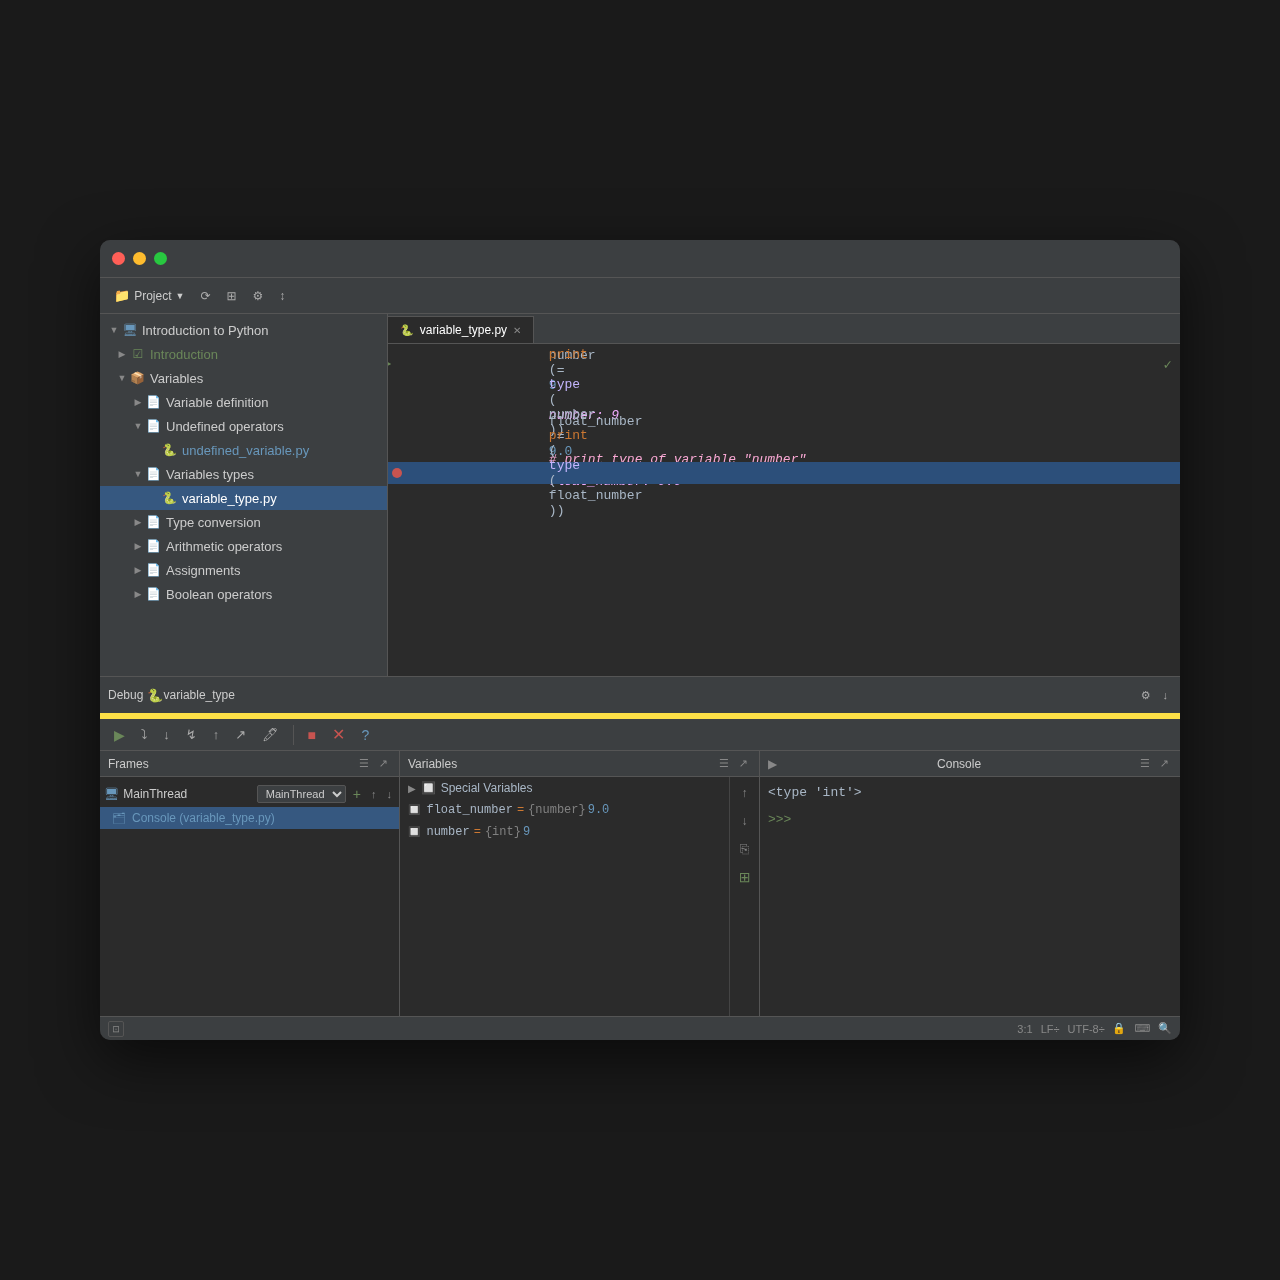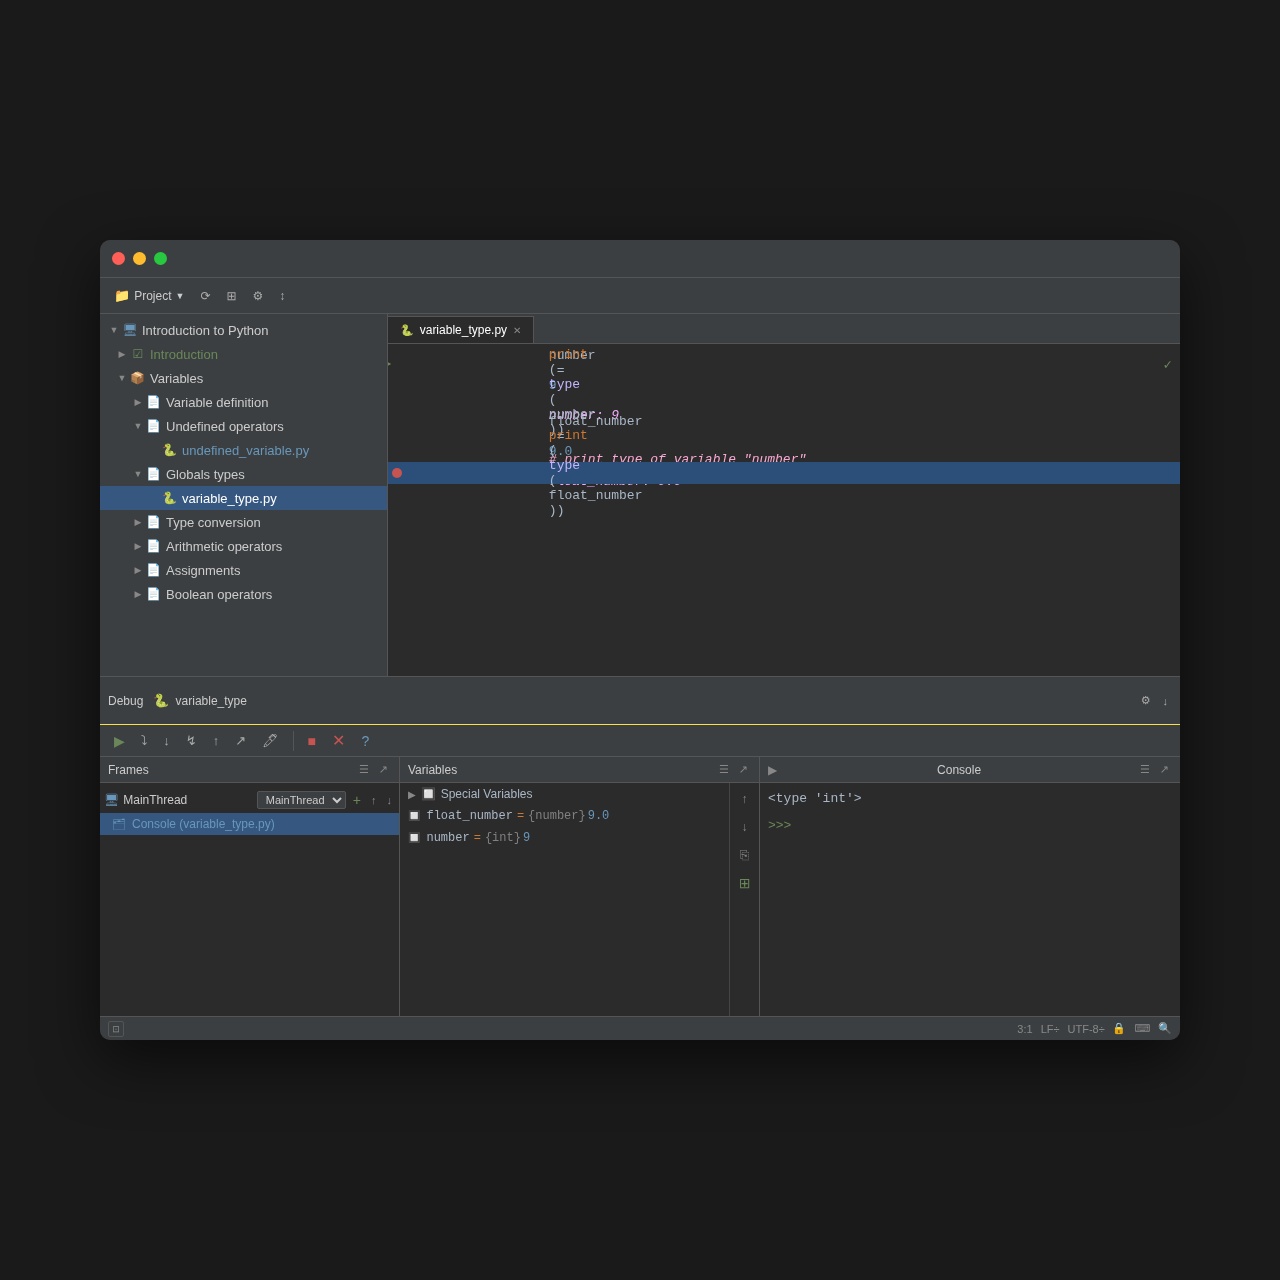--- a/index.html
+++ b/index.html
@@ -270,26 +270,25 @@
       height: 340px;
       display: flex;
       flex-direction: column;
       background: #2b2b2b;
       border-top: 1px solid #555;
       flex-shrink: 0;
     }
 
     .debug-toolbar {
       background: #3c3f41;
-      height: 48px;
+      height: 42px;
       display: flex;
       align-items: center;
       padding: 0 8px;
-      gap: 6px;
-      border-bottom: 1px solid #fde047;
+      border-bottom: 6px solid #fde047;
       flex-shrink: 0;
     }
     .debug-label {
       font-size: 12px;
       color: #ccc;
       margin-right: 4px;
     }
     .debug-py-icon {
       color: #f7b731;
       font-size: 13px;
@@ -622,21 +621,21 @@
 
           <div class="tree-item tree-indent-3">
             <span class="tree-arrow" style="width:12px;"></span>
             <span class="tree-icon icon-py">🐍</span>
             <span style="color:#6897bb;">undefined_variable.py</span>
           </div>
 
           <div class="tree-item tree-indent-2">
             <span class="tree-arrow open"></span>
             <span class="tree-icon icon-module">📄</span>
-            <span>Globals types</span>
+            <span>Variables types</span>
           </div>
 
           <div class="tree-item tree-indent-3 active-file">
             <span class="tree-arrow" style="width:12px;"></span>
             <span class="tree-icon icon-py">🐍</span>
             <span>variable_type.py</span>
           </div>
 
           <div class="tree-item tree-indent-2">
             <span class="tree-arrow closed"></span>

